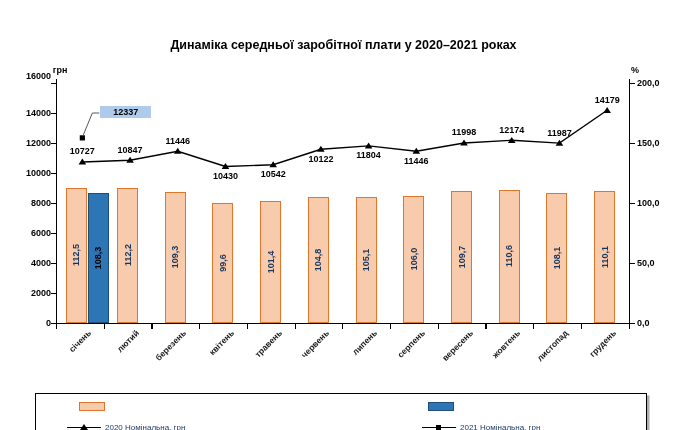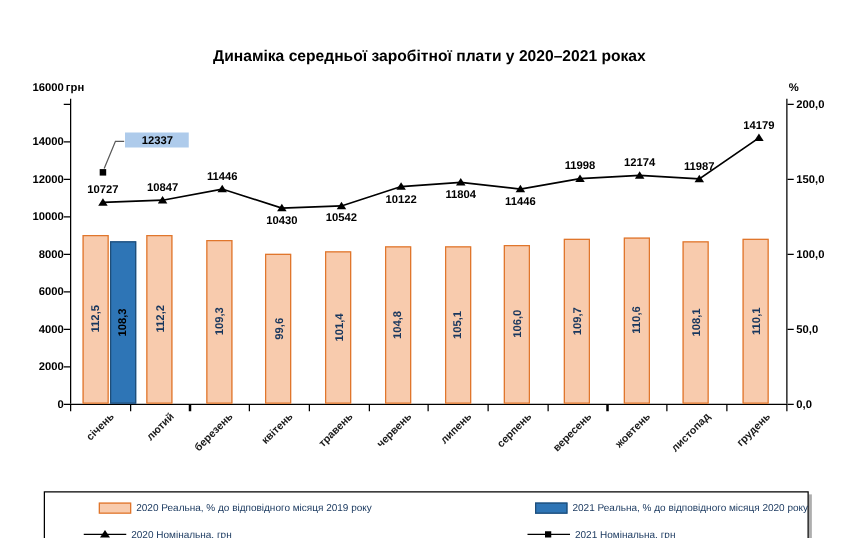--- a/index.html
+++ b/index.html
@@ -58,21 +58,21 @@
       <div class="tick-label left" style="left: 10px; top: 196.812px;">6000</div>
       <div class="tick" style="left: 51px; top: 171.85px; width: 5px; height: 1.2px;"></div>
       <div class="tick-label left" style="left: 10px; top: 166.85px;">8000</div>
       <div class="tick" style="left: 51px; top: 141.887px; width: 5px; height: 1.2px;"></div>
       <div class="tick-label left" style="left: 10px; top: 136.887px;">10000</div>
       <div class="tick" style="left: 51px; top: 111.925px; width: 5px; height: 1.2px;"></div>
       <div class="tick-label left" style="left: 10px; top: 106.925px;">12000</div>
       <div class="tick" style="left: 51px; top: 81.9625px; width: 5px; height: 1.2px;"></div>
       <div class="tick-label left" style="left: 10px; top: 76.9625px;">14000</div>
       <div class="tick" style="left: 51px; top: 52px; width: 5px; height: 1.2px;"></div>
-      <div class="tick-label left" style="left: 10px; top: 34px;">16000</div>
+      <div class="tick-label left" style="left: 10px; top: 40px;">16000</div>
       <div class="tick" style="left: 629.9px; top: 291.7px; width: 5px; height: 1.2px;"></div>
       <div class="tick-label right" style="left: 637px; top: 286.7px;">0,0</div>
       <div class="tick" style="left: 629.9px; top: 231.775px; width: 5px; height: 1.2px;"></div>
       <div class="tick-label right" style="left: 637px; top: 226.775px;">50,0</div>
       <div class="tick" style="left: 629.9px; top: 171.85px; width: 5px; height: 1.2px;"></div>
       <div class="tick-label right" style="left: 637px; top: 166.85px;">100,0</div>
       <div class="tick" style="left: 629.9px; top: 111.925px; width: 5px; height: 1.2px;"></div>
       <div class="tick-label right" style="left: 637px; top: 106.925px;">150,0</div>
       <div class="tick" style="left: 629.9px; top: 52px; width: 5px; height: 1.2px;"></div>
       <div class="tick-label right" style="left: 637px; top: 47px;">200,0</div>
@@ -155,25 +155,23 @@
       <div class="line-label" style="left: 464.021px; top: 96.455px;">11998</div>
       <div class="line-label" style="left: 511.729px; top: 93.8183px;">12174</div>
       <div class="line-label" style="left: 559.438px; top: 96.6198px;">11987</div>
       <div class="line-label" style="left: 607.146px; top: 63.7809px;">14179</div>
       <div class="callout" style="left: 100.354px; top: 75px; background: rgb(174, 203, 235);">12337</div>
     </div>
 
   <div class="legend-box">
     <div class="legend-item" style="left:43px;top:6px;">
       <span class="legend-swatch" id="sw-2020" style="background: rgb(248, 203, 173); border-color: rgb(224, 118, 44);"></span>
-      <span class="legend-label">2020 Реальна, % до відповідного місяця 2019 року</span>
     </div>
     <div class="legend-item" style="left:392px;top:6px;">
       <span class="legend-swatch" id="sw-2021" style="background: rgb(46, 117, 182); border-color: rgb(31, 78, 121);"></span>
-      <span class="legend-label">2021 Реальна, % до відповідного місяця 2020 року</span>
     </div>
     <div class="legend-item" style="left:31px;top:27px;">
       <span class="legend-line-sample">
         <span class="ln"></span>
           <span class="tri"></span>
       </span>
       <span class="legend-label">2020 Номінальна, грн</span>
     </div>
     <div class="legend-item" style="left:386px;top:27px;">
       <span class="legend-line-sample">

